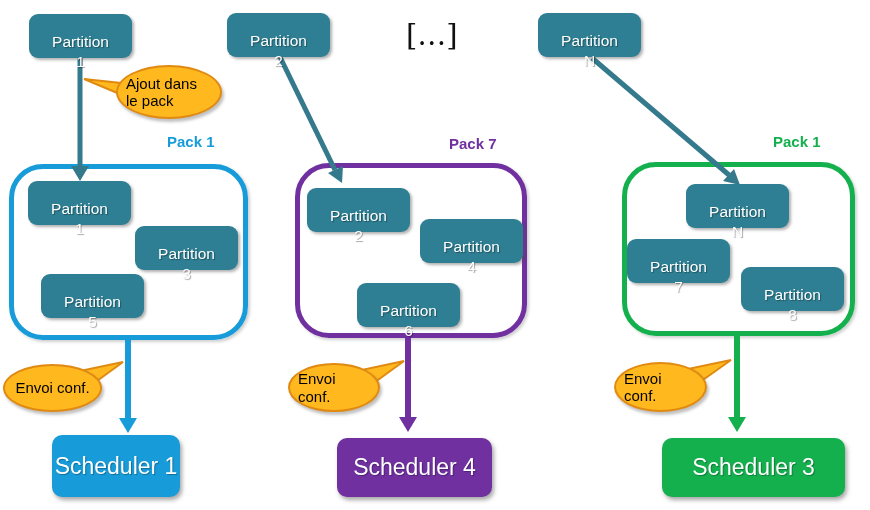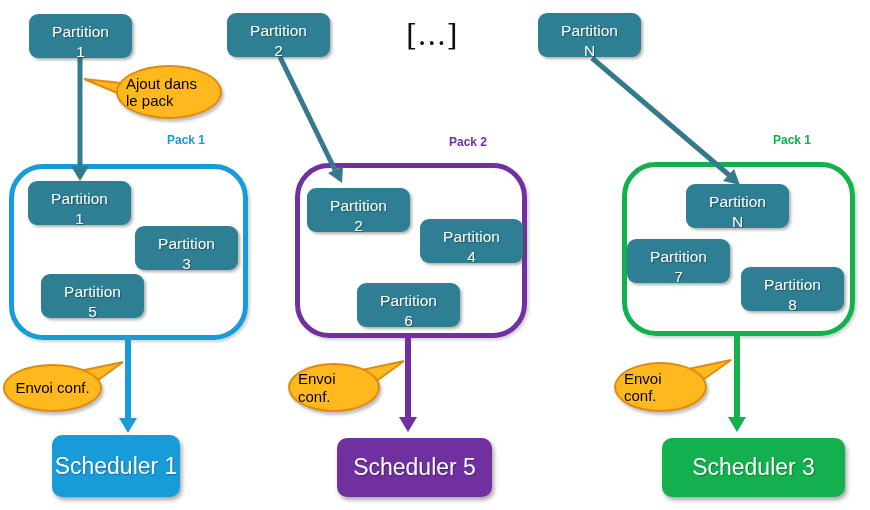--- a/index.html
+++ b/index.html
@@ -4,37 +4,37 @@
 <style>
   html,body{margin:0;padding:0;background:#fff;}
   #canvas{
     position:relative;width:870px;height:510px;background:#ffffff;overflow:hidden;
     font-family:"Liberation Sans",sans-serif;
   }
   
   .partition-box{
     position:absolute;width:103px;height:44px;box-sizing:border-box;
     background:#2E7F93;border-radius:9px;color:#fff;text-align:center;
-    font-size:15.5px;line-height:1.28;padding-top:8px;
+    font-size:15.5px;line-height:1.28;padding-top:18px;
     box-shadow:2px 2px 3px rgba(80,80,80,.45);
     text-shadow:1px 1px 1px rgba(0,0,0,.35);
     z-index:3;
   }
   .pline{pointer-events:none;}
   .tp1{left:29px;top:14px}.tp2{left:227px;top:13px}.tpn{left:538px;top:13px}
   .pk1a{left:28px;top:181px}.pk1b{left:135px;top:226px}.pk1c{left:41px;top:274px}
   .pk2a{left:307px;top:188px}.pk2b{left:420px;top:219px}.pk2c{left:357px;top:283px}
   .pk3a{left:686px;top:184px}.pk3b{left:627px;top:239px}.pk3c{left:741px;top:267px}
   
   .pack{position:absolute;box-sizing:border-box;border-radius:34px;z-index:1;
         box-shadow:2px 2px 3px rgba(120,120,120,.35);}
   .pack1{left:9px;top:164px;width:239px;height:176px;border:5px solid #189CD9}
   .pack2{left:295px;top:163px;width:232px;height:175px;border:5px solid #7030A0}
   .pack3{left:622px;top:162px;width:233px;height:174px;border:5px solid #14B04E}
-  .pack-title{position:absolute;font-weight:bold;font-size:12px;z-index:3;letter-spacing:0px;}
+  .pack-title{position:absolute;font-weight:bold;font-size:15px;z-index:3;letter-spacing:0px;}
   .pt1{left:167px;top:133px;color:#189CD9}
   .pt2{left:449px;top:135px;color:#7030A0}
   .pt3{left:773px;top:133px;color:#14B04E}
   
   .ellipsis{position:absolute;left:406px;top:18px;font-family:"DejaVu Serif","Liberation Serif",serif;
     font-size:29px;color:#111;z-index:3;}
   
   .scheduler{position:absolute;border-radius:10px;color:#fff;font-size:23px;
     display:flex;align-items:center;justify-content:center;
     box-shadow:2px 3px 4px rgba(80,80,80,.5);text-shadow:1px 1px 1px rgba(0,0,0,.3);z-index:3;}
@@ -66,21 +66,21 @@
     <div class="pline">Partition</div>
     <div class="pline">2</div>
   </div>
   <div class="ellipsis">[…]</div>
   <div class="partition-box tpn">
     <div class="pline">Partition</div>
     <div class="pline">N</div>
   </div>
 
   <div class="pack-title pt1">Pack 1</div>
-  <div class="pack-title pt2">Pack 2</div>
+  <div class="pack-title pt2">Pack 7</div>
   <div class="pack-title pt3">Pack 1</div>
 
   <div class="pack pack1"></div>
   <div class="pack pack2"></div>
   <div class="pack pack3"></div>
 
   <div class="partition-box pk1a">
     <div class="pline">Partition</div>
     <div class="pline">1</div>
   </div>
@@ -140,16 +140,16 @@
     <polygon points="404,361 352,372 367,388" fill="#FFB91E" stroke="#E08A12" stroke-width="2"></polygon>
     <polygon points="731,360 678,371 693,387" fill="#FFB91E" stroke="#E08A12" stroke-width="2"></polygon>
   </svg>
 
   <div class="callout co-add">Ajout dans le pack</div>
   <div class="callout co-1">Envoi conf.</div>
   <div class="callout co-2">Envoi conf.</div>
   <div class="callout co-3">Envoi conf.</div>
 
   <div class="scheduler sch1">Scheduler 1</div>
-  <div class="scheduler sch2">Scheduler 5</div>
+  <div class="scheduler sch2">Scheduler 4</div>
   <div class="scheduler sch3">Scheduler 3</div>
 
 </div>
 
 </body></html>

